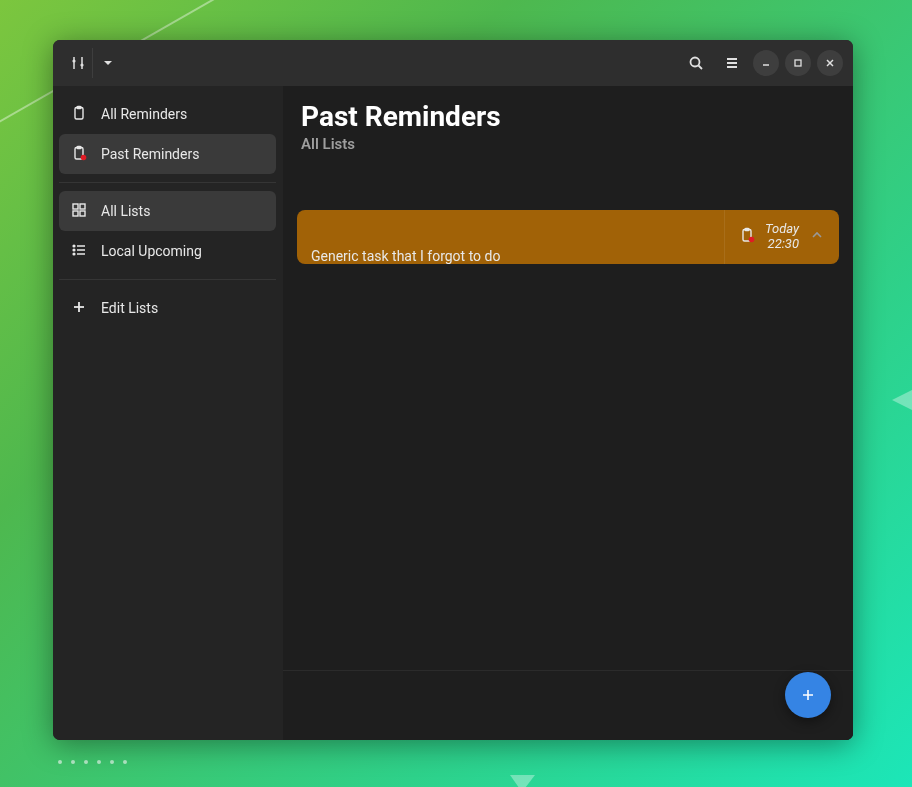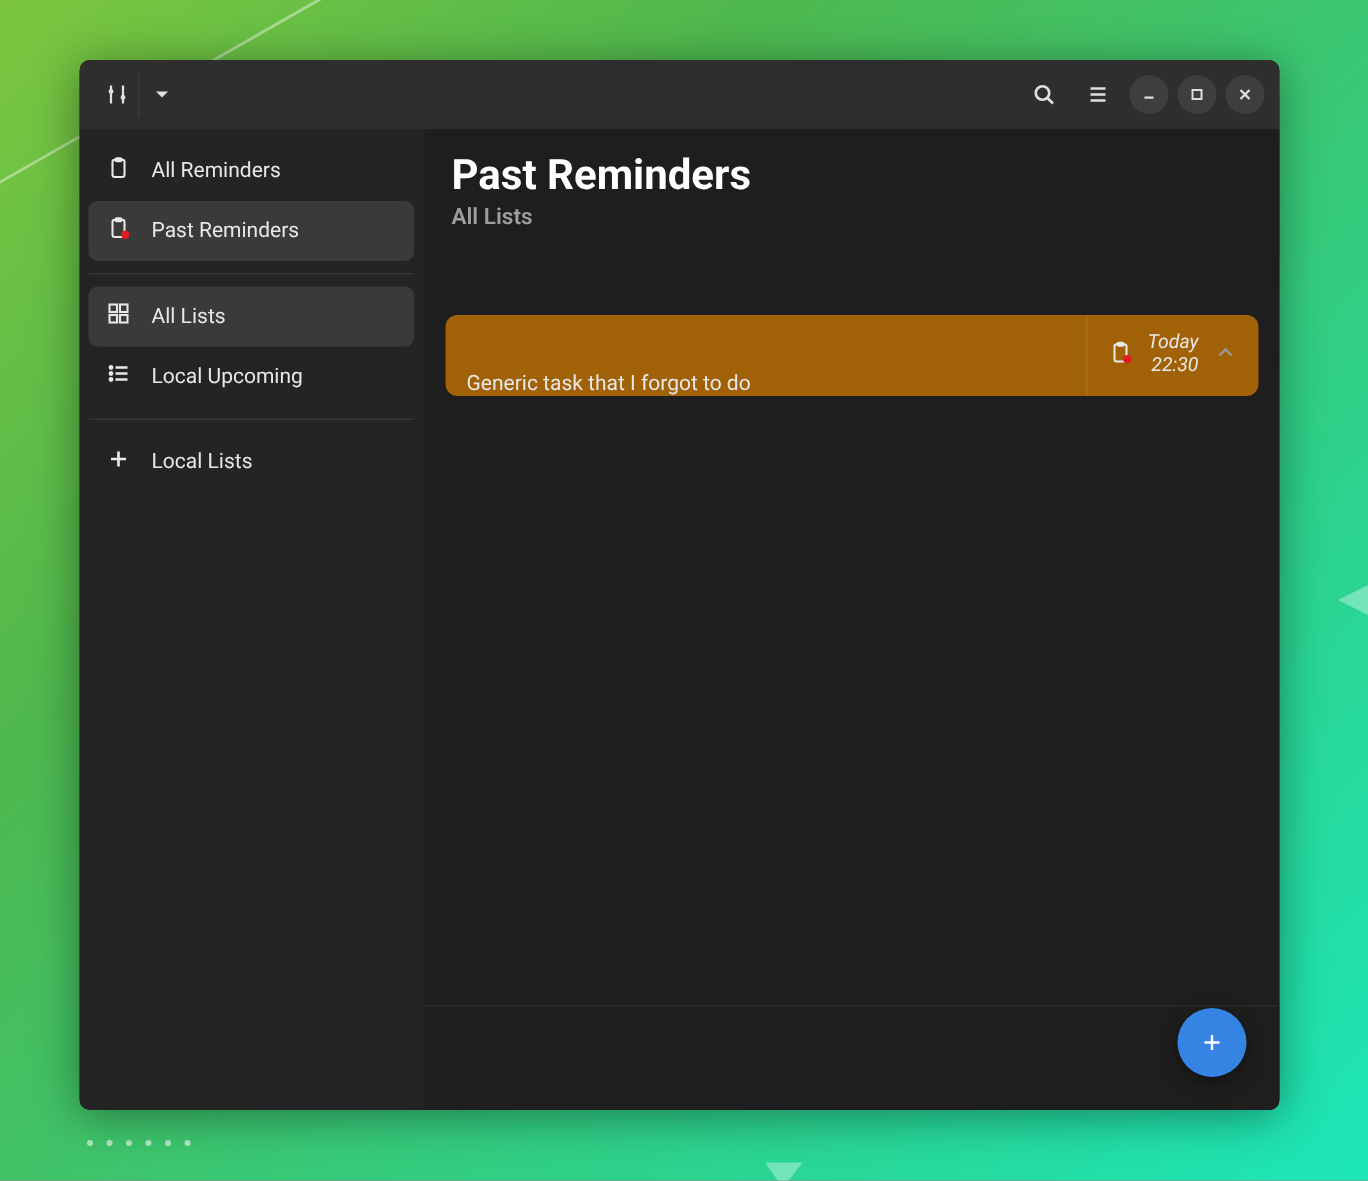--- a/index.html
+++ b/index.html
@@ -371,21 +371,21 @@
 
       <div class="sidebar-sep"></div>
 
       <div class="sidebar-item">
         <span>
           <svg viewBox="0 0 16 16" fill="none" stroke="currentColor" stroke-width="1.8">
             <line x1="8" y1="3" x2="8" y2="13"></line>
               <line x1="3" y1="8" x2="13" y2="8"></line>
           </svg>
         </span>
-        <span>Local Lists</span>
+        <span>Edit Lists</span>
       </div>
 
     </div>
 
     <div class="main">
 
       <div class="main-header">
         <div class="main-title">Past Reminders</div>
         <div class="main-subtitle">All Lists</div>
       </div>

